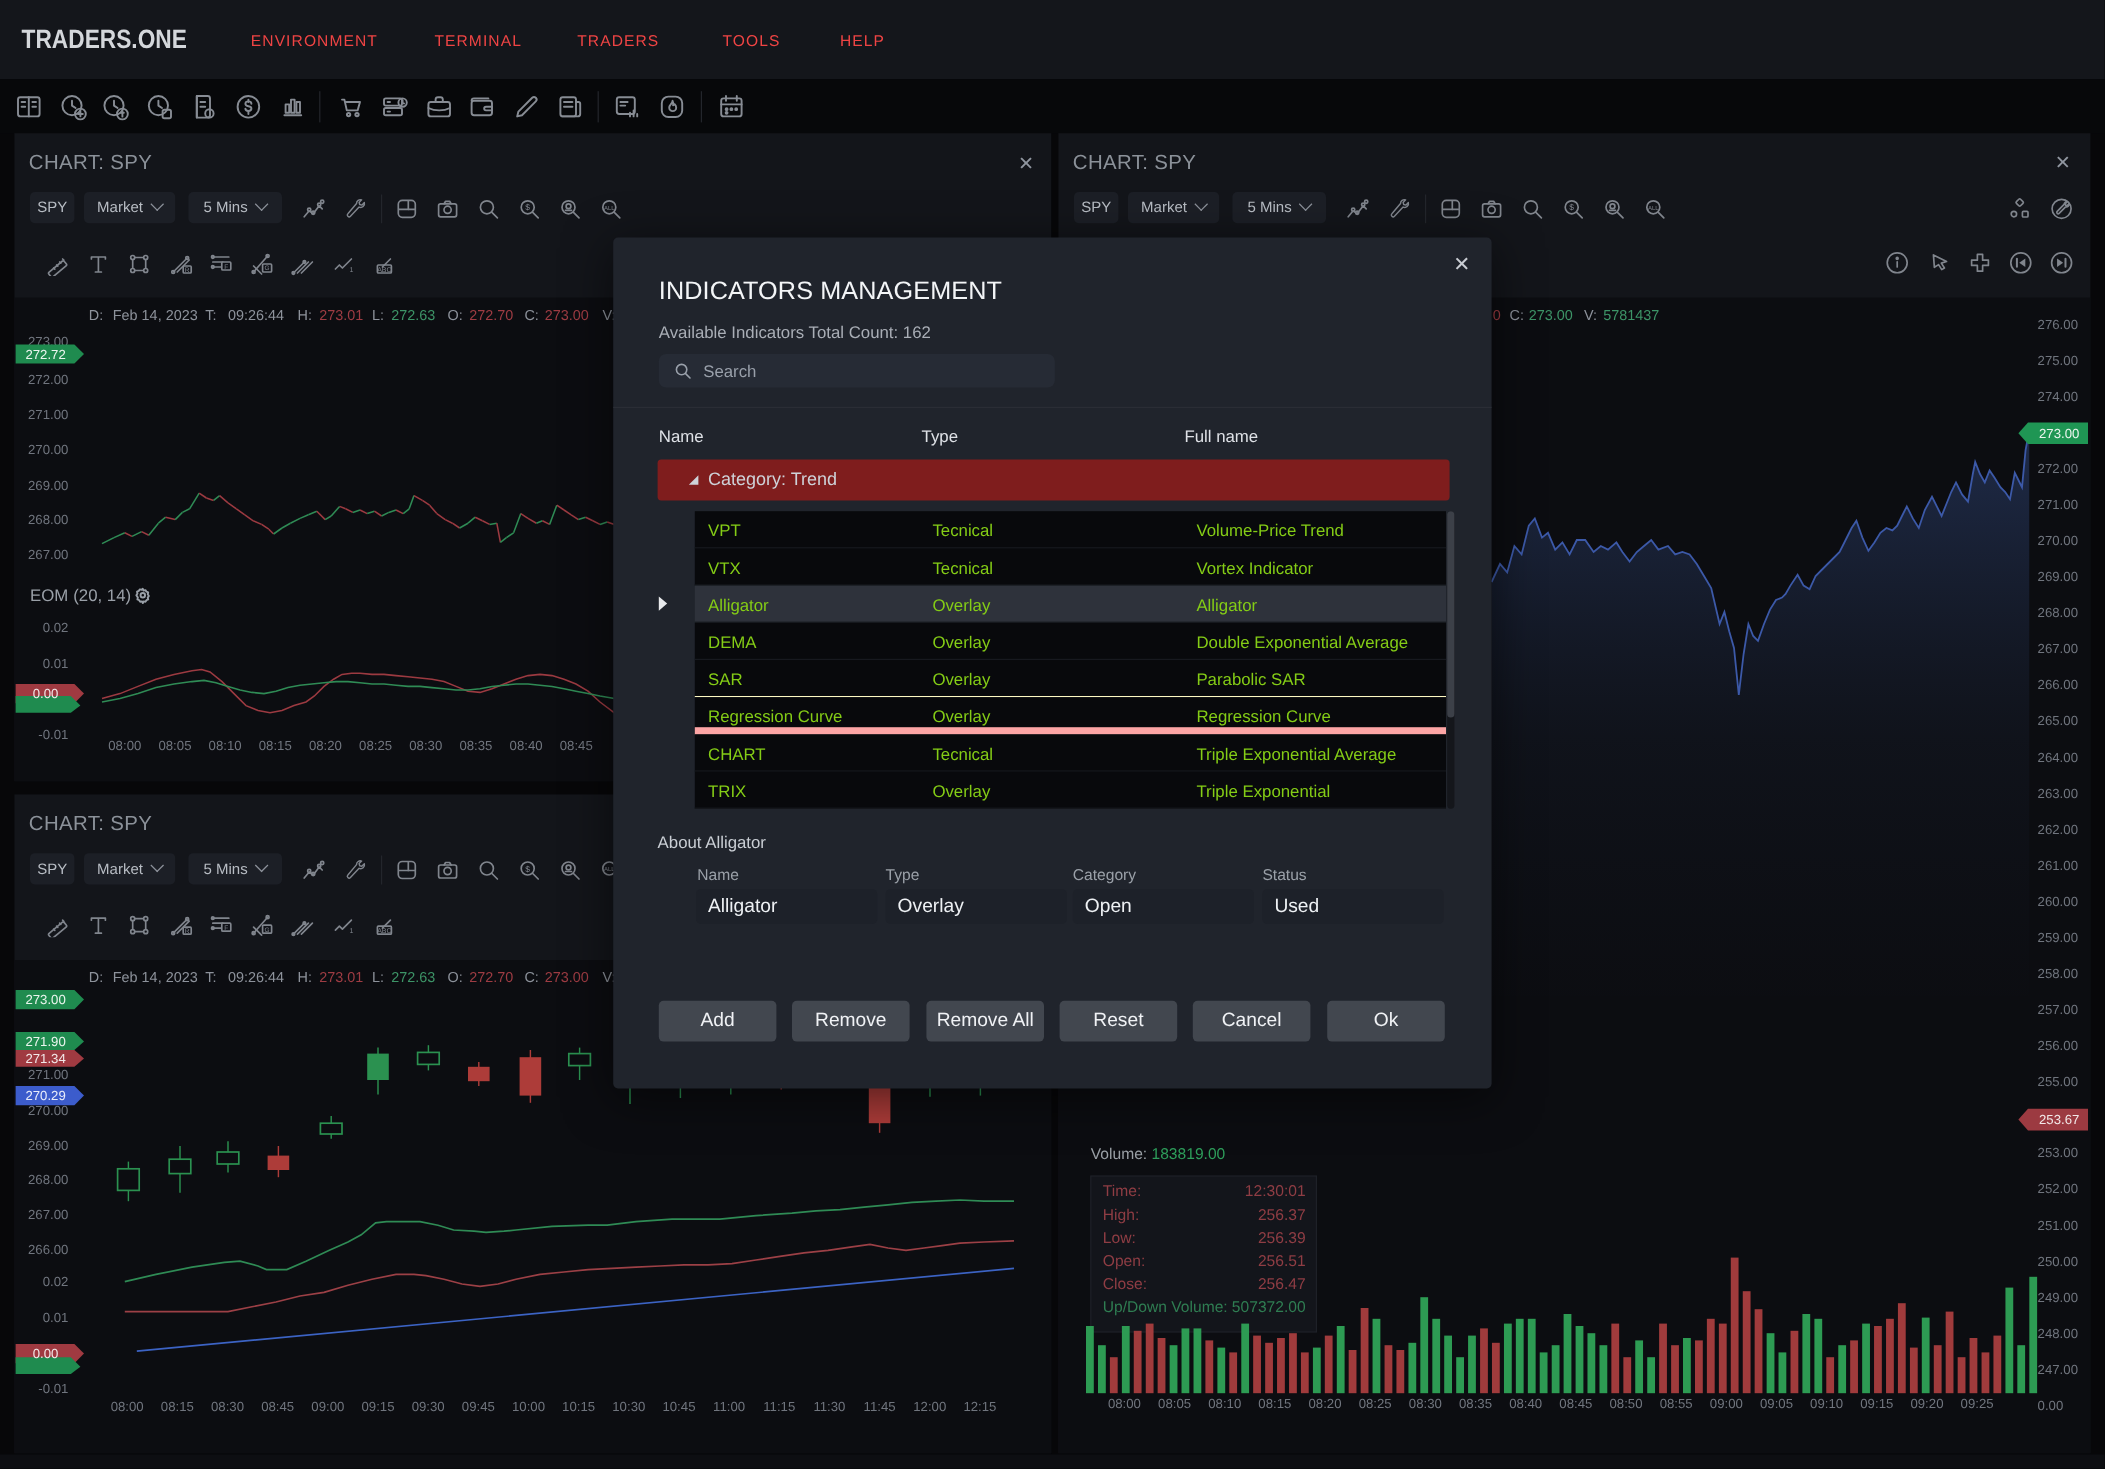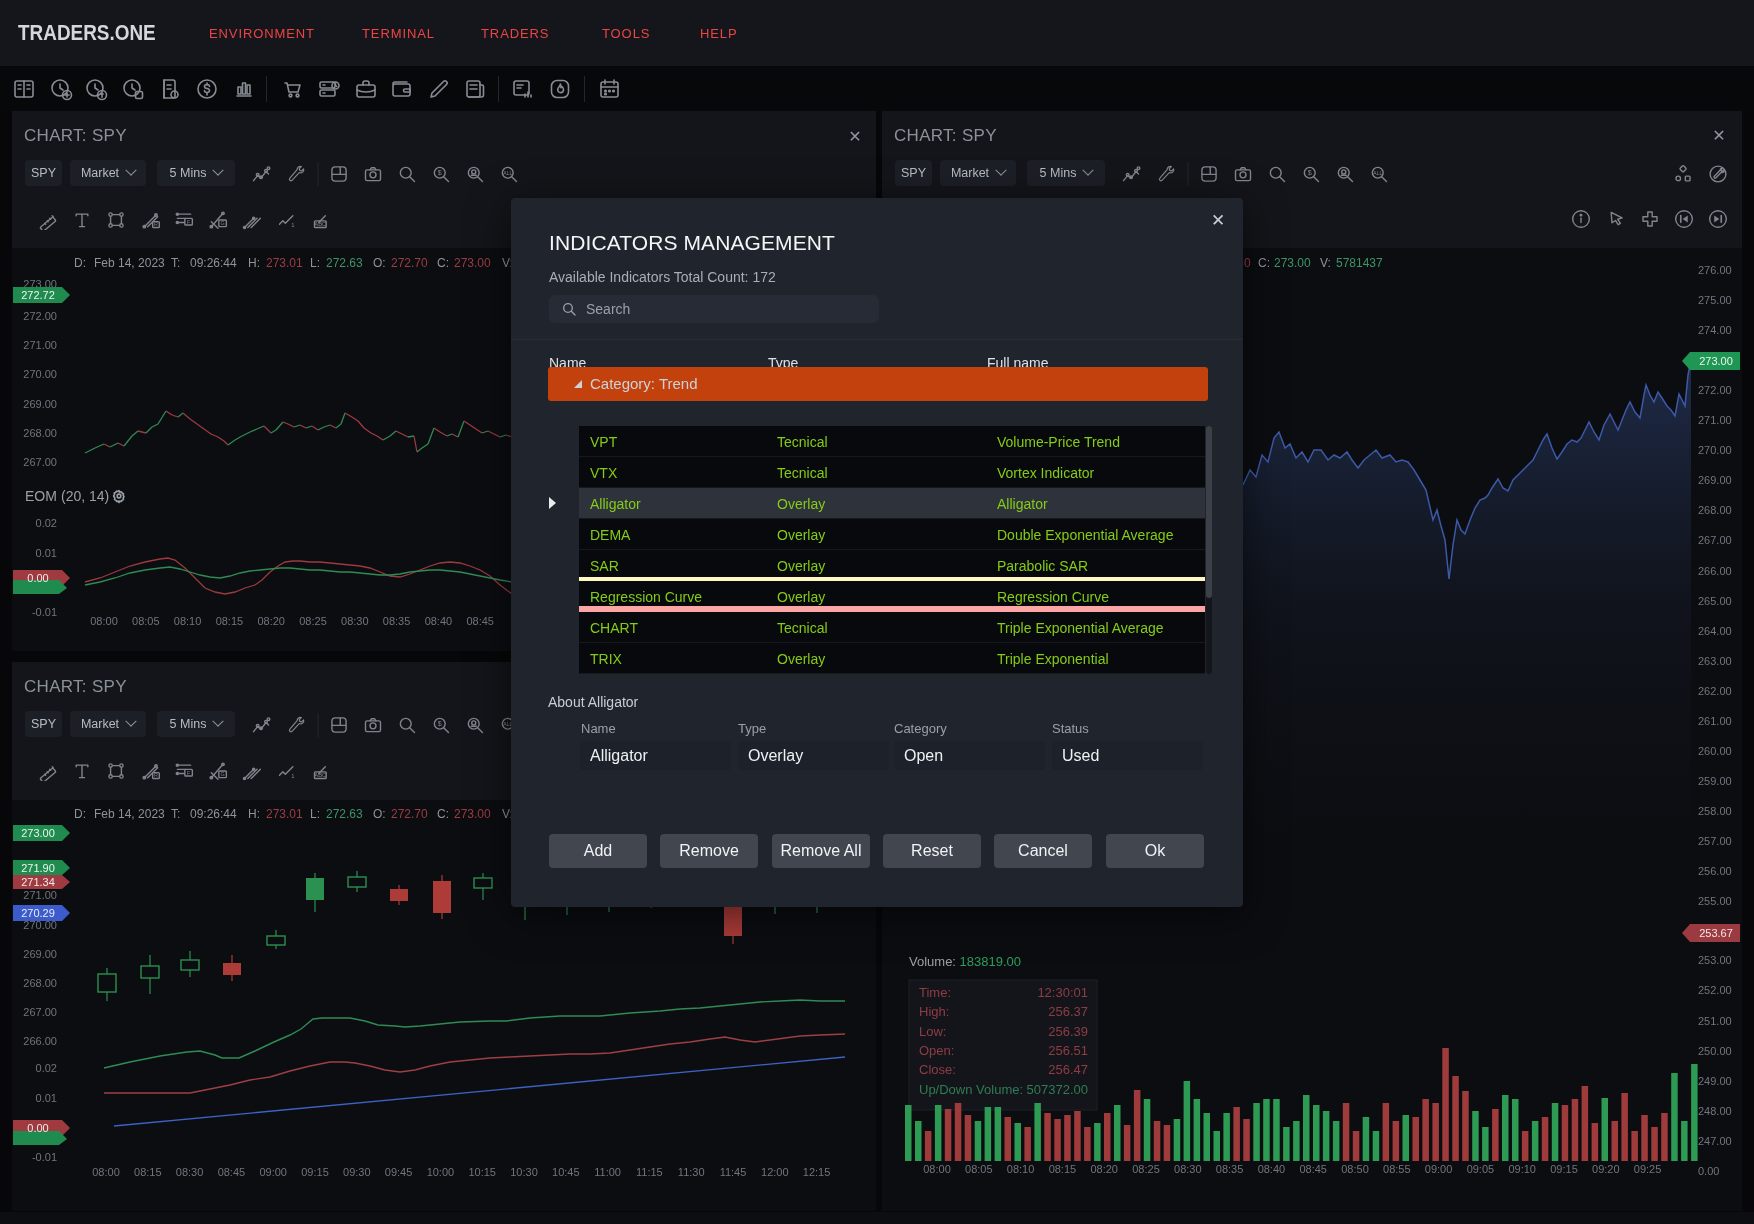--- a/index.html
+++ b/index.html
@@ -14,21 +14,21 @@
 .pill{position:absolute;height:26px;background:#1c1f26;border-radius:4px;color:#b7bcc3;font-size:12.5px;display:flex;align-items:center;justify-content:center}
 .chev{display:inline-block;width:8px;height:8px;border-right:1.5px solid #8d929b;border-bottom:1.5px solid #8d929b;transform:rotate(45deg) translate(-2px,-2px);margin-left:8px}
 svg text{font-family:"Liberation Sans",sans-serif}
 #modal{position:absolute;left:511px;top:198px;width:732px;height:709px;background:#20242c;border-radius:4px;box-shadow:0 8px 40px rgba(0,0,0,0.55);z-index:50}
 #mtitle{position:absolute;left:38px;top:33px;font-size:21px;font-weight:500;color:#f3f5f7;letter-spacing:0.1px}
 #msub{position:absolute;left:38px;top:71px;font-size:14px;color:#a9aeb6}
 #mclose{position:absolute;left:700px;top:12px;font-size:17px;color:#c9cdd3}
 #msearch{position:absolute;left:38px;top:97px;width:330px;height:28px;background:#262b35;border-radius:6px}
 #msearch span{position:absolute;left:37px;top:6px;font-size:14px;color:#99a0aa}
 .mth{position:absolute;top:157px;font-size:14px;color:#dee1e6}
-#mcat{position:absolute;left:37px;top:169px;width:660px;height:34px;background:#c2410c;border-radius:3px}
+#mcat{position:absolute;left:37px;top:185px;width:660px;height:34px;background:#7f1d1d;border-radius:3px}
 #mcat span{position:absolute;left:42px;top:8px;font-size:15px;color:#ced2d8}
 .mrow{position:absolute;left:68px;width:626px;height:31px;background:#08090c}
 .mrow.hl{background:#2e323b}
 .mrow span{position:absolute;top:8px;font-size:14px;color:#84cc16}
 #mscroll{position:absolute;left:695px;top:228px;width:6px;height:248px;background:#14161b;border-radius:3px}
 #mthumb{position:absolute;left:695px;top:228px;width:6px;height:172px;background:#3c4048;border-radius:3px}
 #mabout{position:absolute;left:37px;top:496px;font-size:14px;color:#c9ced4}
 .mlab{position:absolute;top:523px;font-size:13px;color:#9aa0a8}
 .minput{position:absolute;top:543px;height:29px;background:#1d2129;border-radius:4px;color:#eef1f4;font-size:16px;line-height:29px;padding-left:10px}
 .mbtn{position:absolute;top:636px;height:34px;background:#42474f;border-radius:4px;color:#f0f2f5;font-size:16px;text-align:center;line-height:34px}
@@ -783,21 +783,21 @@
         <text x="17" y="20" font-size="7" fill="#80858d" stroke="none">1</text>
       </svg>
       <svg x="312.0" y="761.0" width="20" height="20" viewBox="0 0 24 24" fill="none" stroke="#80858d" stroke-width="1.6799999999999997" stroke-linecap="round" stroke-linejoin="round">
         <path d="M8 15l8-8"></path>
         <rect x="3" y="13" width="14" height="8" rx="1"></rect>
         <text x="10" y="19.5" font-size="7" fill="#80858d" stroke="none" text-anchor="middle">ABC</text>
       </svg>
     </svg>
     <div id="modal">
       <div id="mtitle">INDICATORS MANAGEMENT</div>
-      <div id="msub">Available Indicators Total Count: 172</div>
+      <div id="msub">Available Indicators Total Count: 162</div>
       <div id="mclose">✕</div>
       <div id="msearch">
         <svg style="position:absolute;left:12px;top:6px" width="16" height="16" viewBox="0 0 24 24" fill="none" stroke="#99a0aa" stroke-width="2" stroke-linecap="round">
           <circle cx="10.5" cy="10.5" r="6.5"></circle>
           <line x1="15.5" y1="15.5" x2="21" y2="21"></line>
         </svg>
         <span>Search</span>
       </div>
       <div style="position:absolute;left:0px;top:141px;width:732px;height:1px;background:#2a2d35"></div>
       <div class="mth" style="left:38px">Name</div>
@@ -823,21 +823,21 @@
         <span style="left:11px">Alligator</span>
         <span style="left:198px">Overlay</span>
         <span style="left:418px">Alligator</span>
       </div>
       <div style="position:absolute;left:38px;top:299px;width:0;height:0;border-left:7px solid #e8eaec;border-top:6px solid transparent;border-bottom:6px solid transparent"></div>
       <div class="mrow" style="top:321px;border-bottom:1px solid #17191f">
         <span style="left:11px">DEMA</span>
         <span style="left:198px">Overlay</span>
         <span style="left:418px">Double Exponential Average</span>
       </div>
-      <div class="mrow" style="top:352px;border-bottom:4px solid #fef9c3">
+      <div class="mrow" style="top:352px;border-bottom:1px solid #fef9c3">
         <span style="left:11px">SAR</span>
         <span style="left:198px">Overlay</span>
         <span style="left:418px">Parabolic SAR</span>
       </div>
       <div class="mrow" style="top:383px;border-bottom:6px solid #fca5a5">
         <span style="left:11px">Regression Curve</span>
         <span style="left:198px">Overlay</span>
         <span style="left:418px">Regression Curve</span>
       </div>
       <div class="mrow" style="top:414px;border-bottom:1px solid #17191f">

